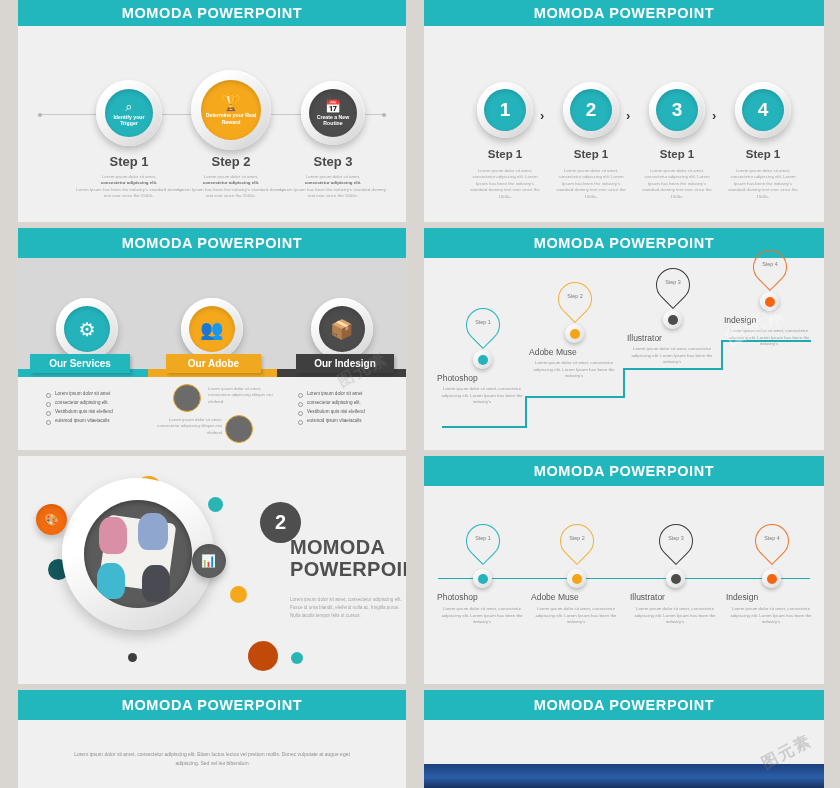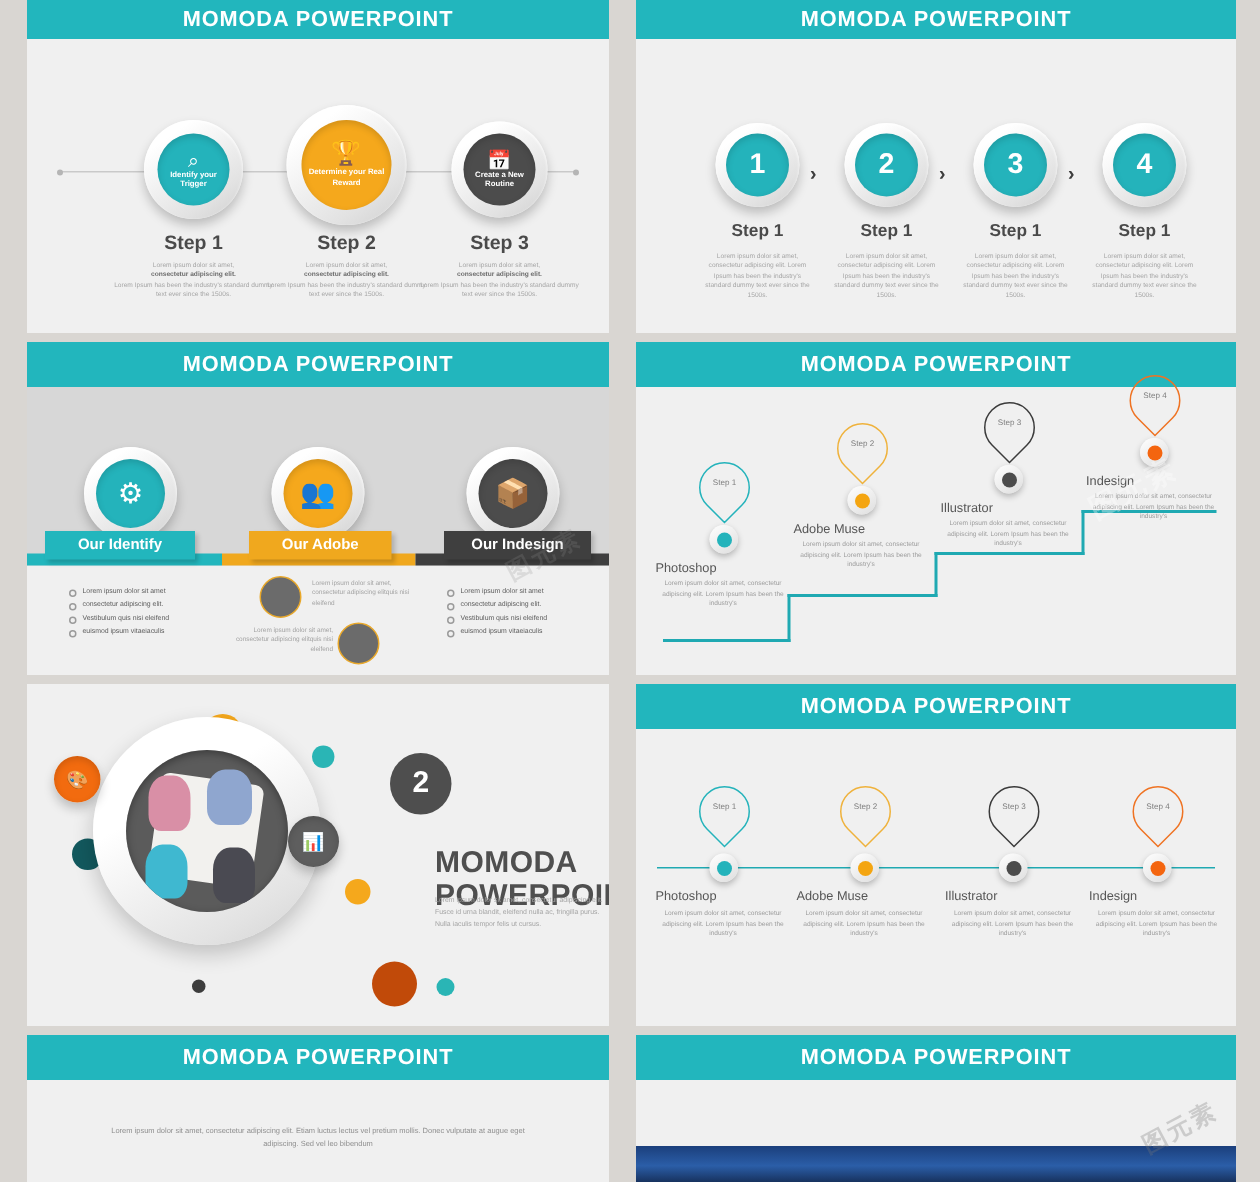--- a/index.html
+++ b/index.html
@@ -295,21 +295,21 @@
         <div class="core orange" style="width:46px;height:46px;">
             <span style="font-size:19px">👥</span>
           </div>
       </div>
       <div class="ring" style="left:293px;top:40px;width:62px;height:62px;">
         <div class="core dark" style="width:46px;height:46px;">
             <span style="font-size:19px">📦</span>
           </div>
       </div>
 
-      <div class="ribbon" style="left:12px;top:96px;width:100px;background:#22b6bd;">Our Identify</div>
+      <div class="ribbon" style="left:12px;top:96px;width:100px;background:#22b6bd;">Our Services</div>
       <div class="ribbon" style="left:148px;top:96px;width:95px;background:#f0a81e;">Our Adobe</div>
       <div class="ribbon" style="left:278px;top:96px;width:98px;background:#3f3f3f;">Our Indesign</div>
 
       <ul class="bullets" style="left:28px;top:132px;">
         <li>Lorem ipsum dolor sit amet</li>
         <li>consectetur adipiscing elit.</li>
         <li>Vestibulum quis nisi eleifend</li>
         <li>euismod ipsum vitaeiaculis</li>
       </ul>
 
@@ -401,21 +401,21 @@
           <span style="font-size:12px">🎨</span>
         </div>
       </div>
       <div class="ring" style="left:174px;top:88px;width:34px;height:34px;">
         <div class="core" style="width:34px;height:34px;background:#5e5e5e;">
           <span style="font-size:12px">📊</span>
         </div>
       </div>
 
       <div class="badge2" style="left:242px;top:46px;">2</div>
-      <div class="bigtitle" style="left:272px;top:108px;width:130px;">
+      <div class="bigtitle" style="left:272px;top:80px;width:130px;">
         <span>MOMODA</span><br>
         <span>POWERPOINT</span>
       </div>
       <div class="bigbody" style="left:272px;top:140px;width:120px;">Lorem ipsum dolor sit amet, consectetur adipiscing elit. Fusce id urna blandit, eleifend nulla ac, fringilla purus. Nulla iaculis tempor felis ut cursus.</div>
     </div>
   </div>
 
   <div class="slide c1 r2">
     <div class="hdr hdr-2">MOMODA POWERPOINT</div>
     <div class="body-area" style="height:198px">

